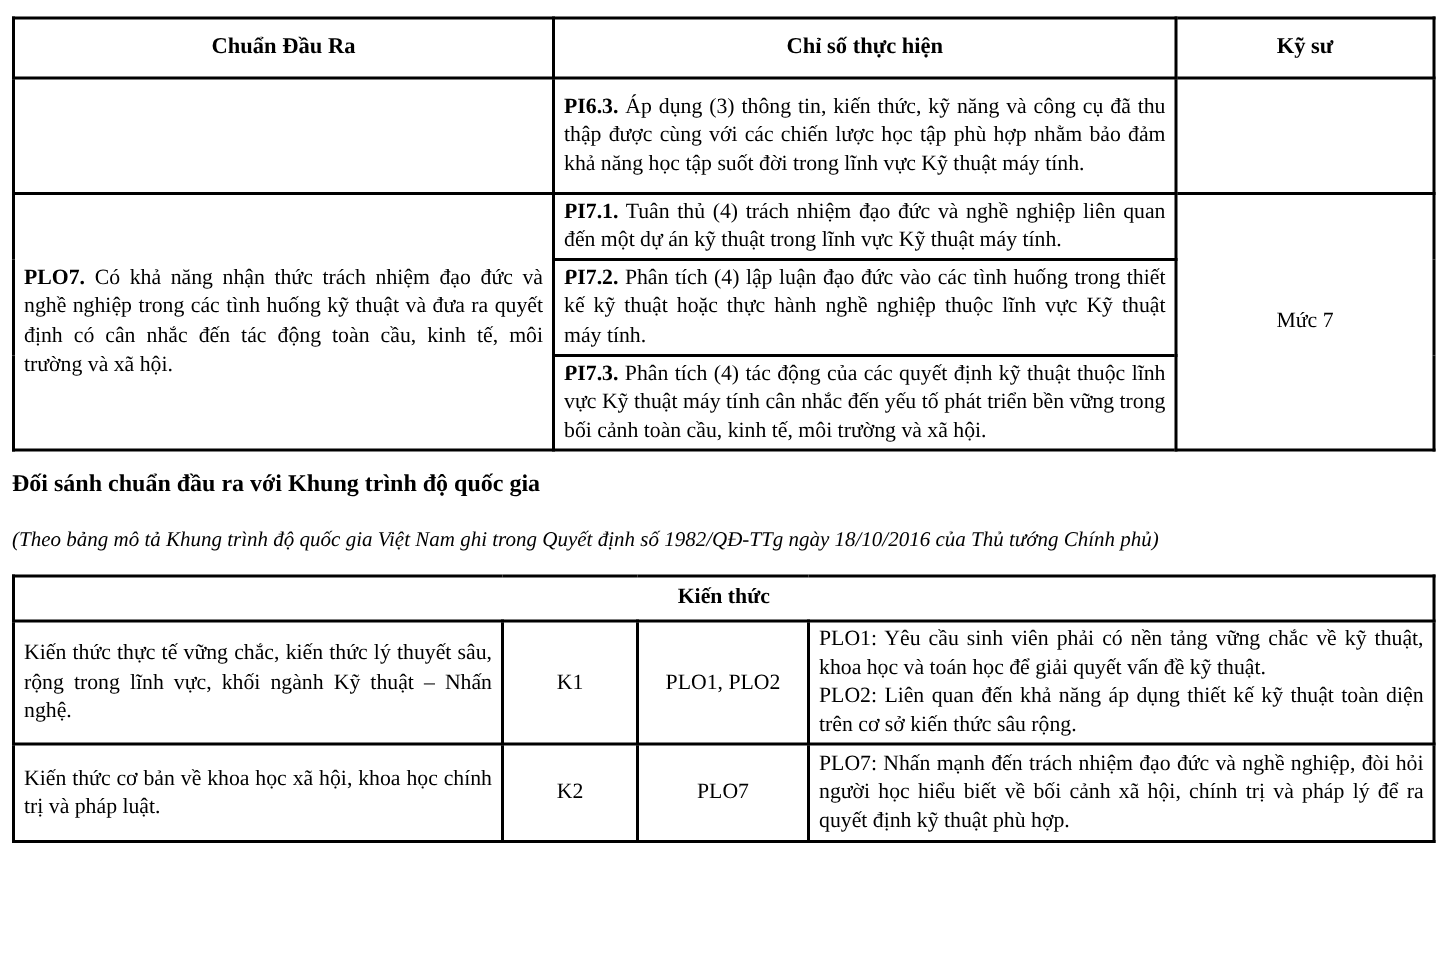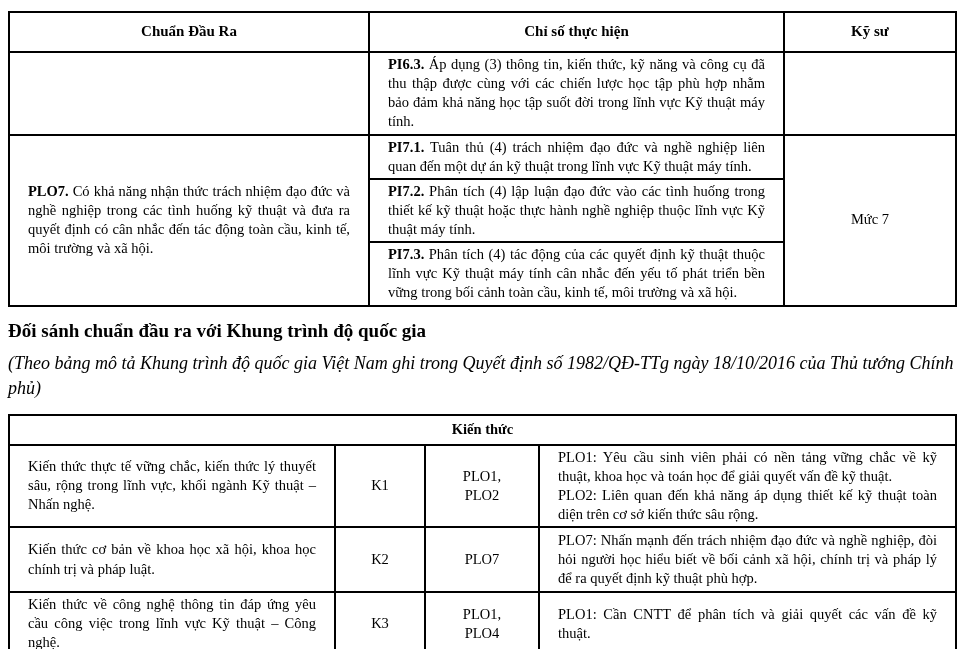--- a/index.html
+++ b/index.html
@@ -11,43 +11,43 @@
     overflow: hidden;
   }
   .page { padding: 11px 11px 0 8px; }
 
   table { border-collapse: collapse; table-layout: fixed; }
   td {
     border: 2px solid #000;
     vertical-align: middle;
     font-size: 14.5px;
     line-height: 1.32;
-    padding: 2px 18px;
+    padding: 2px 6px;
     overflow: hidden;
   }
   .hdr td { font-weight: bold; text-align: center; font-size: 15px; }
   .just { text-align: justify; text-justify: inter-word; border-radius: 23px; }
   .ctr  { text-align: center; }
   .pfx  { font-weight: bold; }
 
   .t1 { width: 947px; }
   .t1 .r-hdr  td { height: 40px; }
   .t1 .r-pi63 td { height: 77px; }
   .t1 .r-pi71 td { height: 42px; }
   .t1 .r-pi72 td { height: 61px; }
   .t1 .r-pi73 td { height: 54px; }
 
   .section-heading {
     margin-top: 13px;
-    font-size: 19px;
+    font-size: 16px;
     font-weight: bold;
   }
   .section-note {
-    margin-top: 9px;
-    font-size: 18px;
+    margin-top: 19px;
+    font-size: 14px;
     font-style: italic;
     line-height: 1.42;
     width: 947px;
   }
 
   .t2 { width: 947px; margin-top: 12px; }
   .t2 .r-hdr   td { height: 54px; }
   .t2 .r-group td { height: 30px; font-weight: bold; text-align: center; }
   .t2 .r-k1 td { height: 74px; }
   .t2 .r-k2 td { height: 65px; }
@@ -114,24 +114,16 @@
       </td>
     </tr>
     <tr class="r-k2">
       <td class="just">Kiến thức cơ bản về khoa học xã hội, khoa học chính trị và pháp luật.</td>
       <td class="ctr">K2</td>
       <td class="ctr">PLO7</td>
       <td>
         <div class="note-p">PLO7: Nhấn mạnh đến trách nhiệm đạo đức và nghề nghiệp, đòi hỏi người học hiểu biết về bối cảnh xã hội, chính trị và pháp lý để ra quyết định kỹ thuật phù hợp.</div>
       </td>
     </tr>
-    <tr class="r-k3">
-      <td class="just">Kiến thức về công nghệ thông tin đáp ứng yêu cầu công việc trong lĩnh vực Kỹ thuật – Công nghệ.</td>
-      <td class="ctr">K3</td>
-      <td class="ctr">PLO1, PLO4</td>
-      <td>
-        <div class="note-p">PLO1: Cần CNTT để phân tích và giải quyết các vấn đề kỹ thuật.</div>
-      </td>
-    </tr>
   </tbody>
     </table>
 
 </div>
 
 </body></html>

